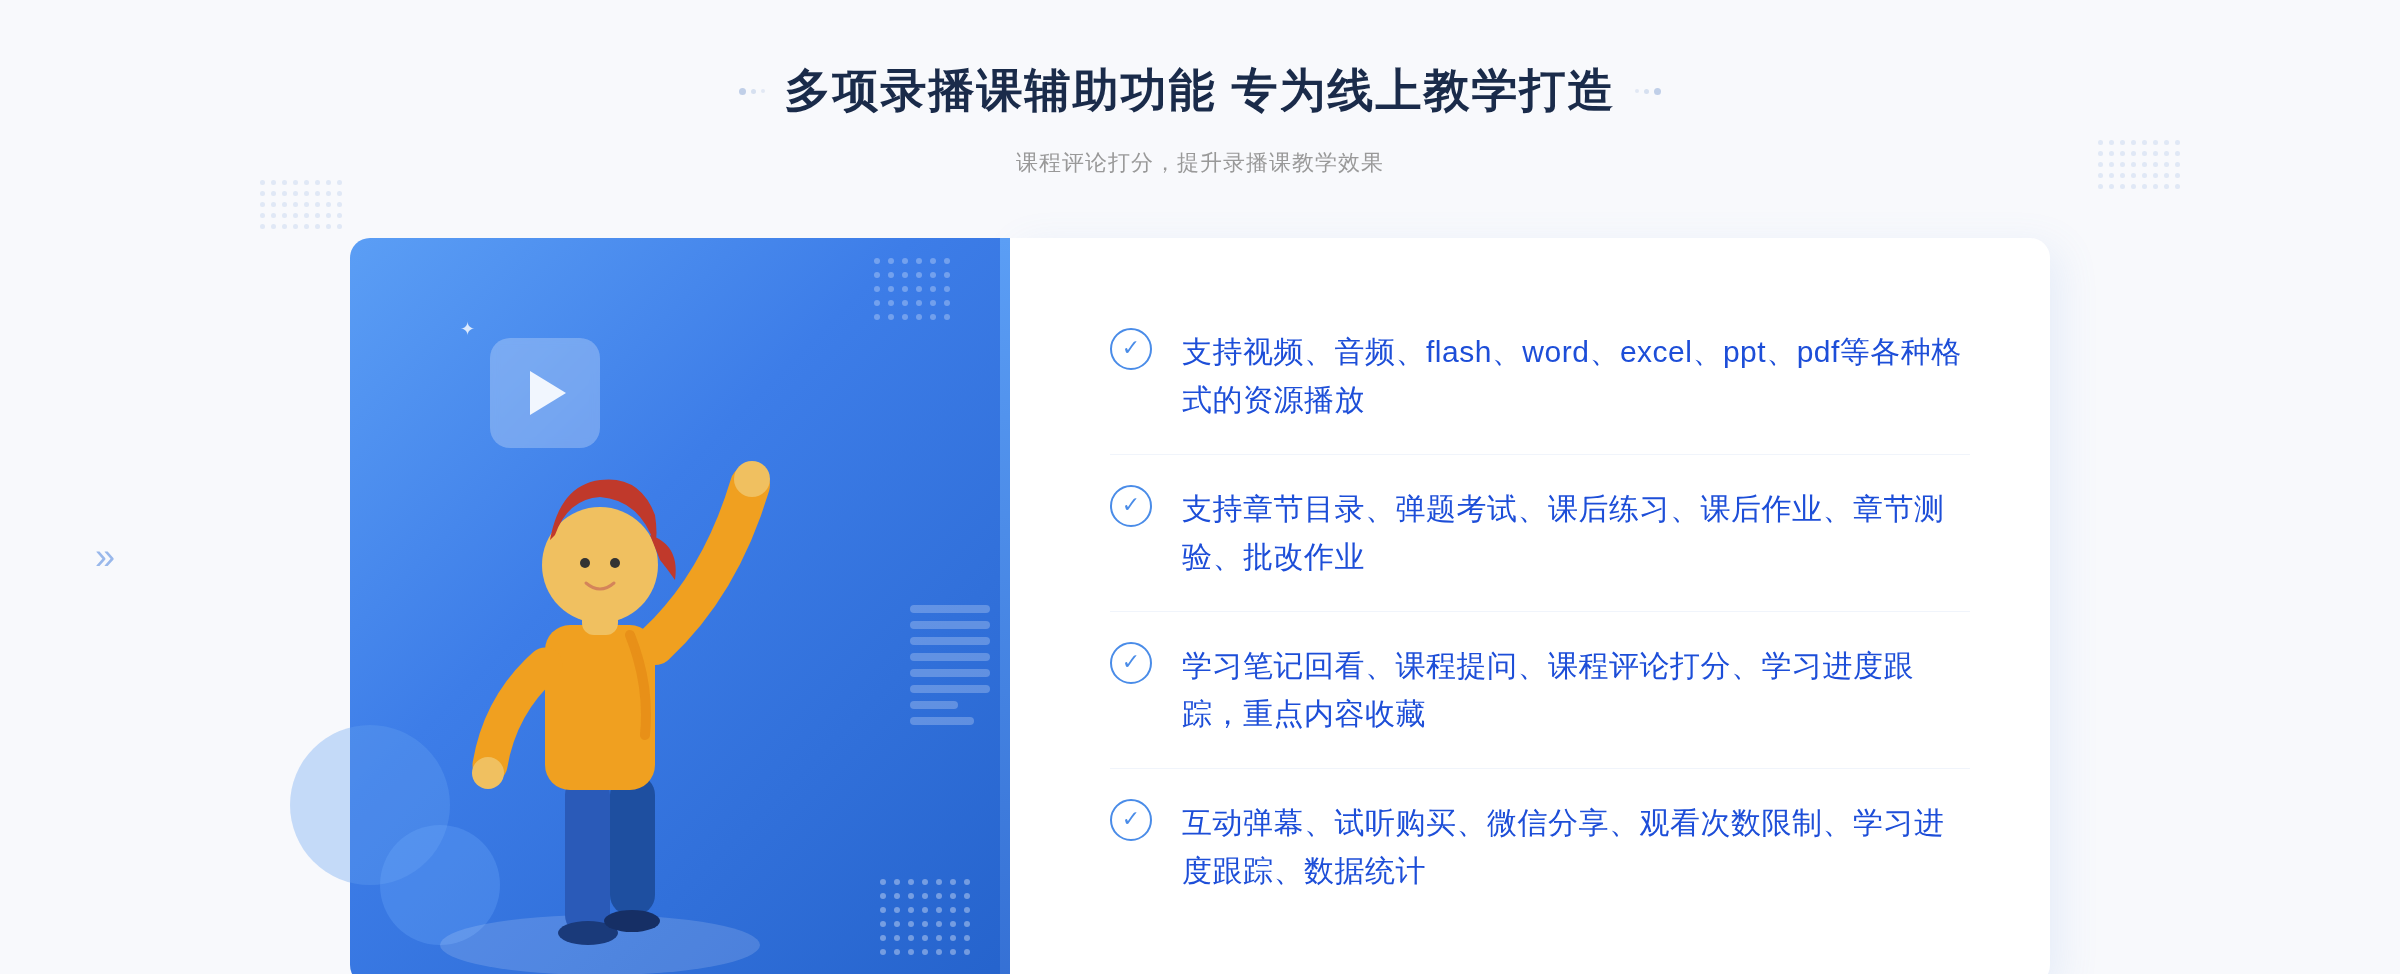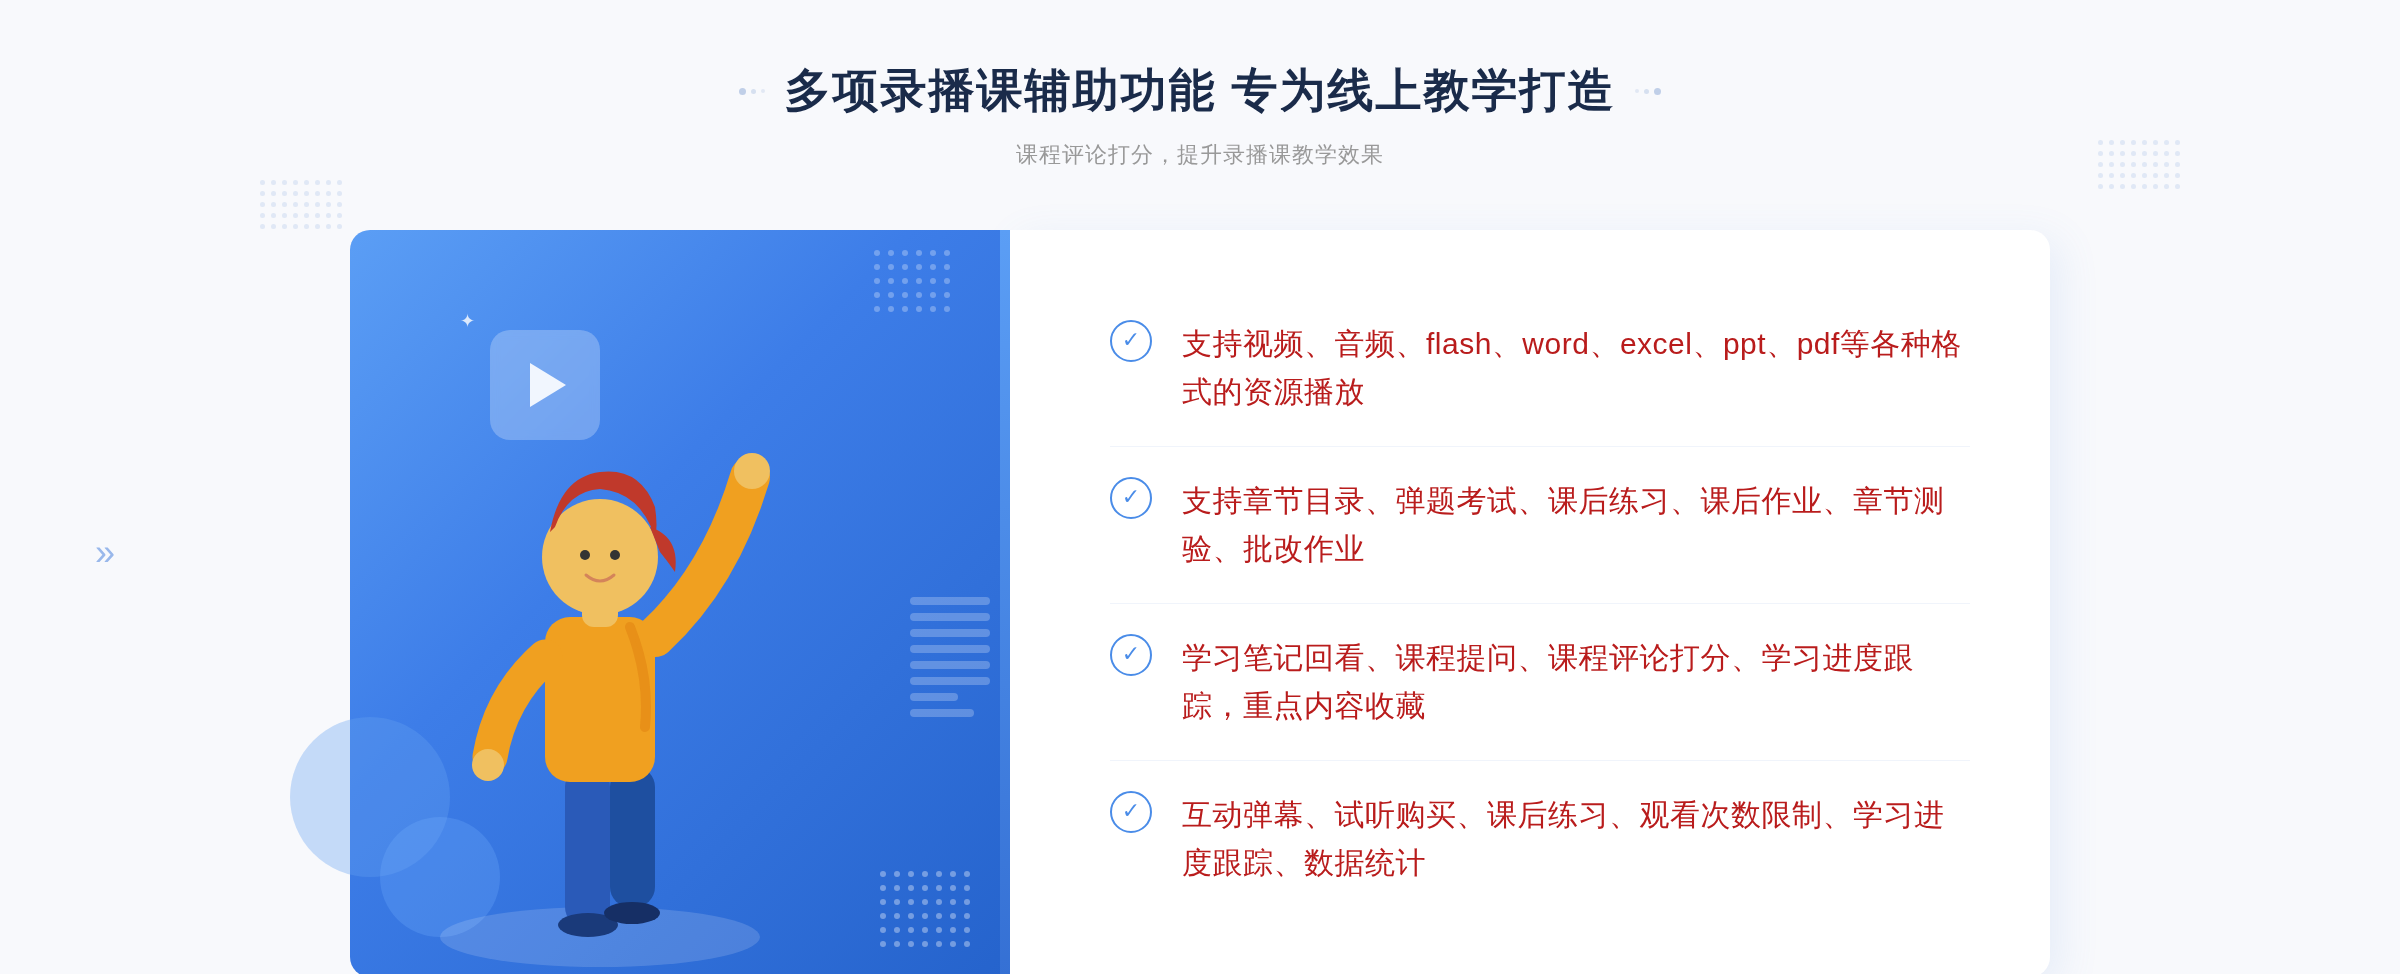--- a/index.html
+++ b/index.html
@@ -58,21 +58,21 @@
       margin-bottom: 60px;
       position: relative;
       z-index: 2;
     }
 
     .header-title-wrapper {
       display: flex;
       align-items: center;
       justify-content: flex-start;
       gap: 20px;
-      margin-bottom: 18px;
+      margin-bottom: 26px;
     }
 
     .header-dots {
       display: flex;
       gap: 5px;
       align-items: center;
     }
 
     .header-dot {
       width: 6px;
@@ -245,21 +245,21 @@
 
     .check-mark {
       color: #4a8ce8;
       font-size: 22px;
       line-height: 1;
       margin-top: -2px;
     }
 
     .feature-text {
       font-size: 30px;
-      color: #b91c1c;
+      color: #1d4ed8;
       line-height: 1.6;
       letter-spacing: 0.5px;
       font-weight: 400;
     }
 
     
     .blue-bar {
       width: 8px;
       background: linear-gradient(180deg, #5b9ef5 0%, #3570d4 100%);
       border-radius: 0;
@@ -587,20 +587,20 @@
         <div class="check-circle">
           <span class="check-mark">✓</span>
         </div>
         <span class="feature-text">学习笔记回看、课程提问、课程评论打分、学习进度跟踪，重点内容收藏</span>
       </div>
 
       <div class="feature-item">
         <div class="check-circle">
           <span class="check-mark">✓</span>
         </div>
-        <span class="feature-text">互动弹幕、试听购买、课后练习、观看次数限制、学习进度跟踪、数据统计</span>
+        <span class="feature-text">互动弹幕、试听购买、微信分享、观看次数限制、学习进度跟踪、数据统计</span>
       </div>
 
     </div>
 
   </div>
 
 </div>
 
 </body></html>

